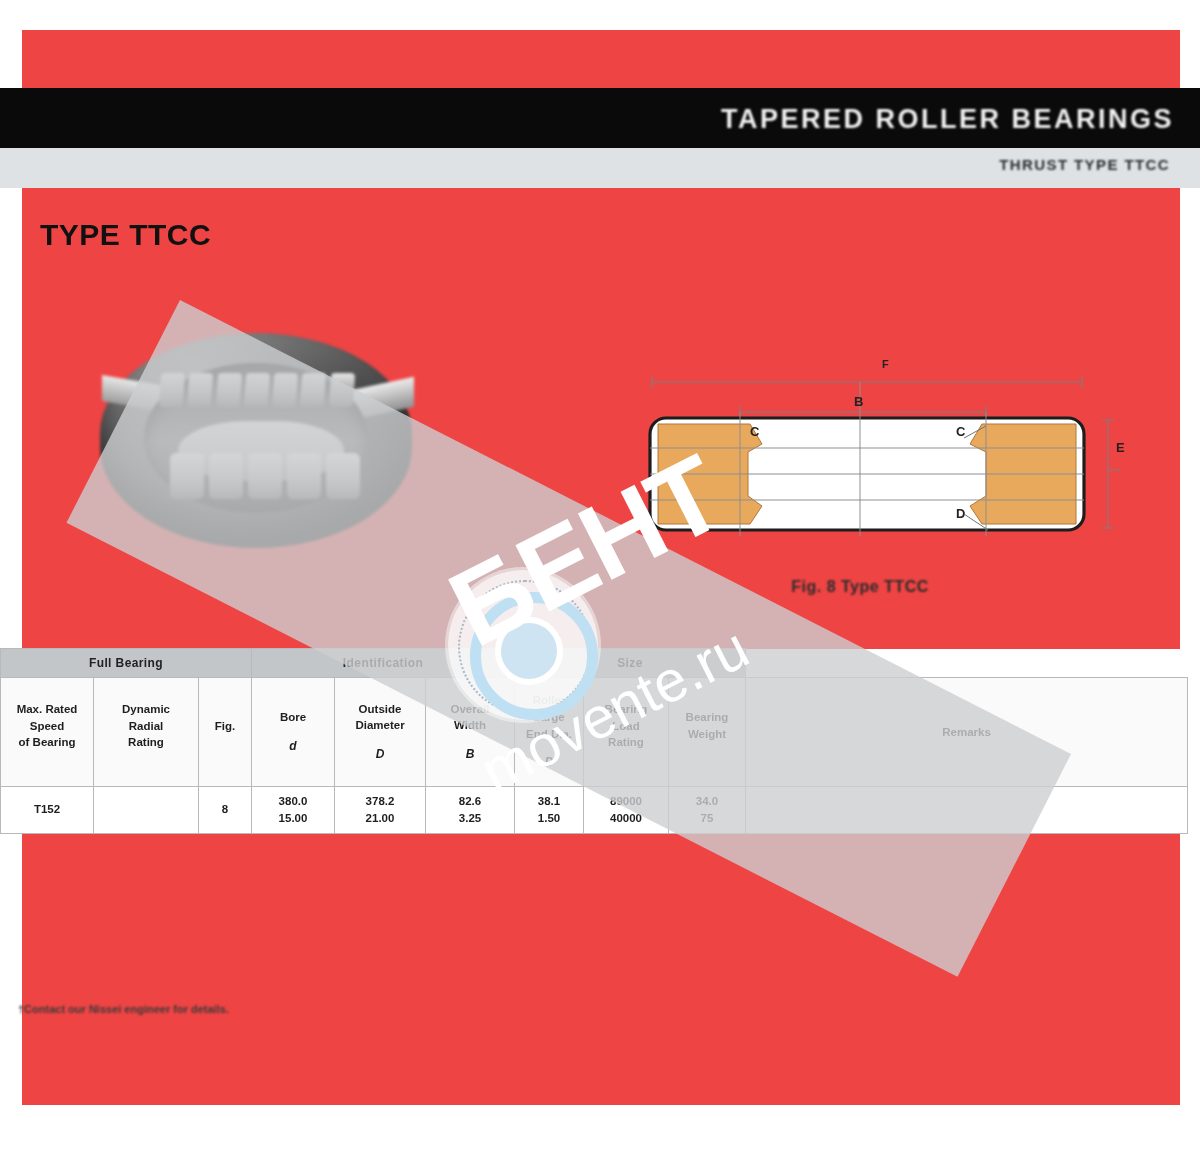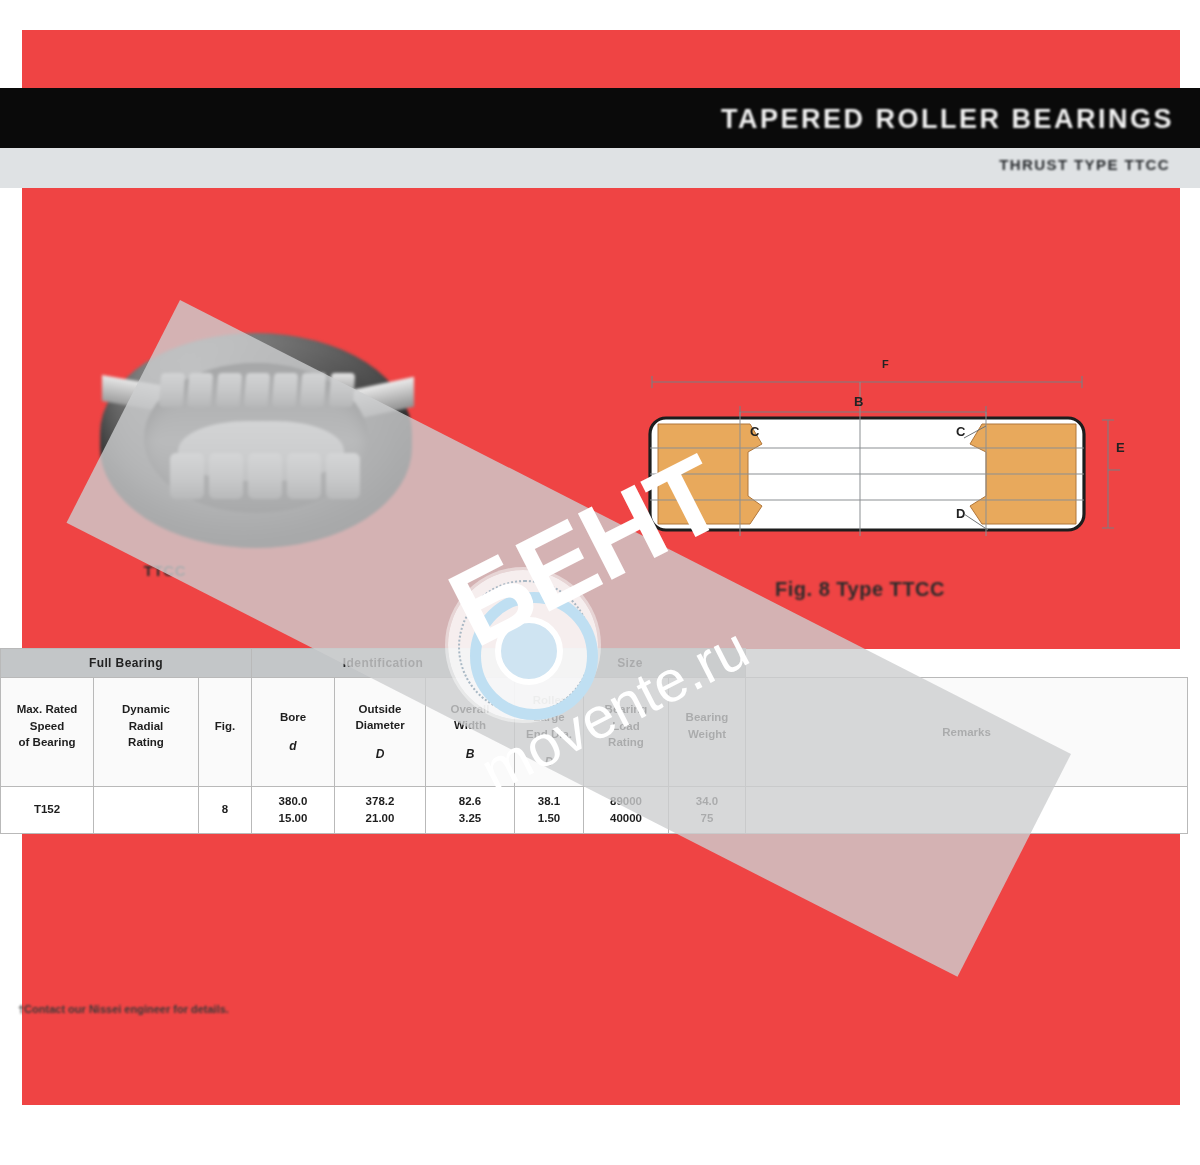--- a/index.html
+++ b/index.html
@@ -123,21 +123,21 @@
     filter:blur(0.9px);
   }
 
   
   #tech-drawing{
     position:absolute;left:630px;top:50px;width:510px;height:230px;
   }
   #tech-drawing svg{display:block;filter:blur(0.45px);}
   #drawing-caption{
     position:absolute;left:630px;top:288px;width:460px;text-align:center;
-    font-size:20px;font-weight:bold;color:#2b2b2b;letter-spacing:.5px;
+    font-size:16px;font-weight:bold;color:#2b2b2b;letter-spacing:.5px;
     filter:blur(0.85px);
   }
 
   
   #spec-table{
     position:absolute;left:0;top:648px;width:1188px;
     border-collapse:collapse;
     font-size:11px;color:#1e1e1e;
     filter:blur(0.75px);
   }
@@ -246,20 +246,21 @@
   <div class="scan-edge edge-top"></div>
   <div class="scan-edge edge-left"></div>
   <div class="scan-edge edge-right"></div>
   <div class="scan-edge edge-bottom"></div>
 
   <div id="header-bar"></div>
   <div id="header-title">TAPERED ROLLER BEARINGS</div>
   <div id="header-sub-band"></div>
   <div id="header-subtitle">THRUST TYPE TTCC</div>
 
+  <div id="page-title">TYPE TTCC</div>
 
   <div id="figure-area">
 
     <div id="bearing-photo">
       <div class="blurwrap">
         <div class="outer"></div>
         <div class="raceL"></div>
         <div class="raceR"></div>
         <div class="innerbore"></div>
         <div class="rollers-top">
@@ -274,21 +275,20 @@
         <div class="cagewhite"></div>
         <div class="rollers-bot">
             <i></i>
             <i></i>
             <i></i>
             <i></i>
             <i></i>
           </div>
       </div>
     </div>
-    <div id="photo-caption">TTCC</div>
 
     <div id="tech-drawing">
       <svg width="510" height="230" viewBox="0 0 510 230" xmlns="http://www.w3.org/2000/svg">
         <g stroke="#7b7f82" stroke-width="1.1" fill="none">
 
           <line x1="22" y1="42" x2="452" y2="42"></line>
           <path d="M22,36 L22,48 M452,36 L452,48"></path>
 
           <line x1="110" y1="72" x2="356" y2="72"></line>
           <path d="M110,66 L110,78 M356,66 L356,78"></path>

